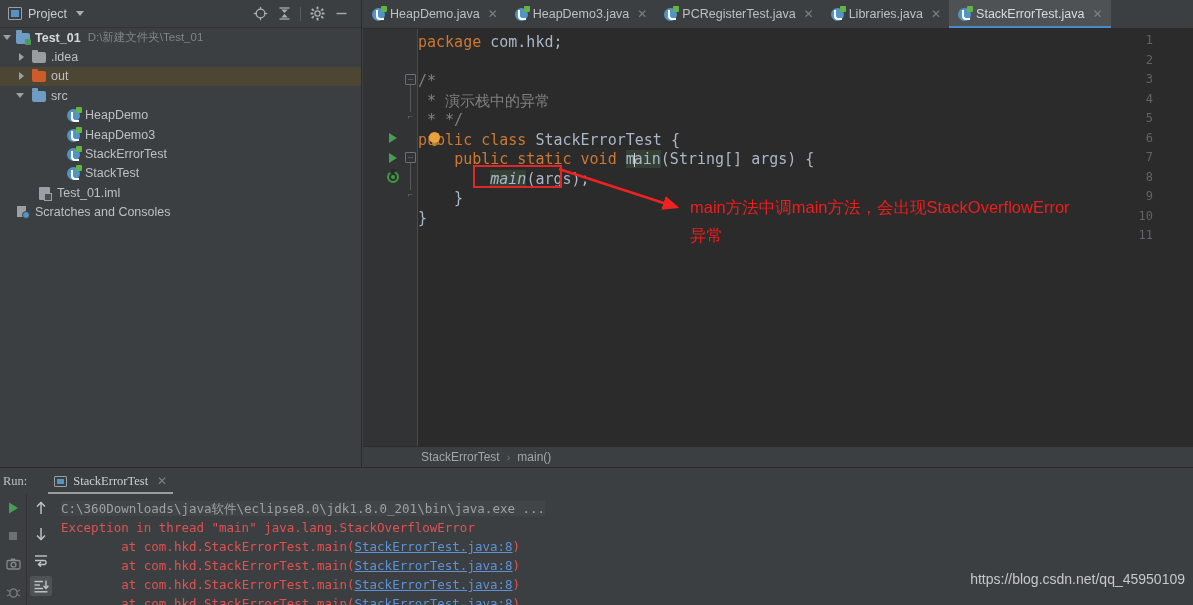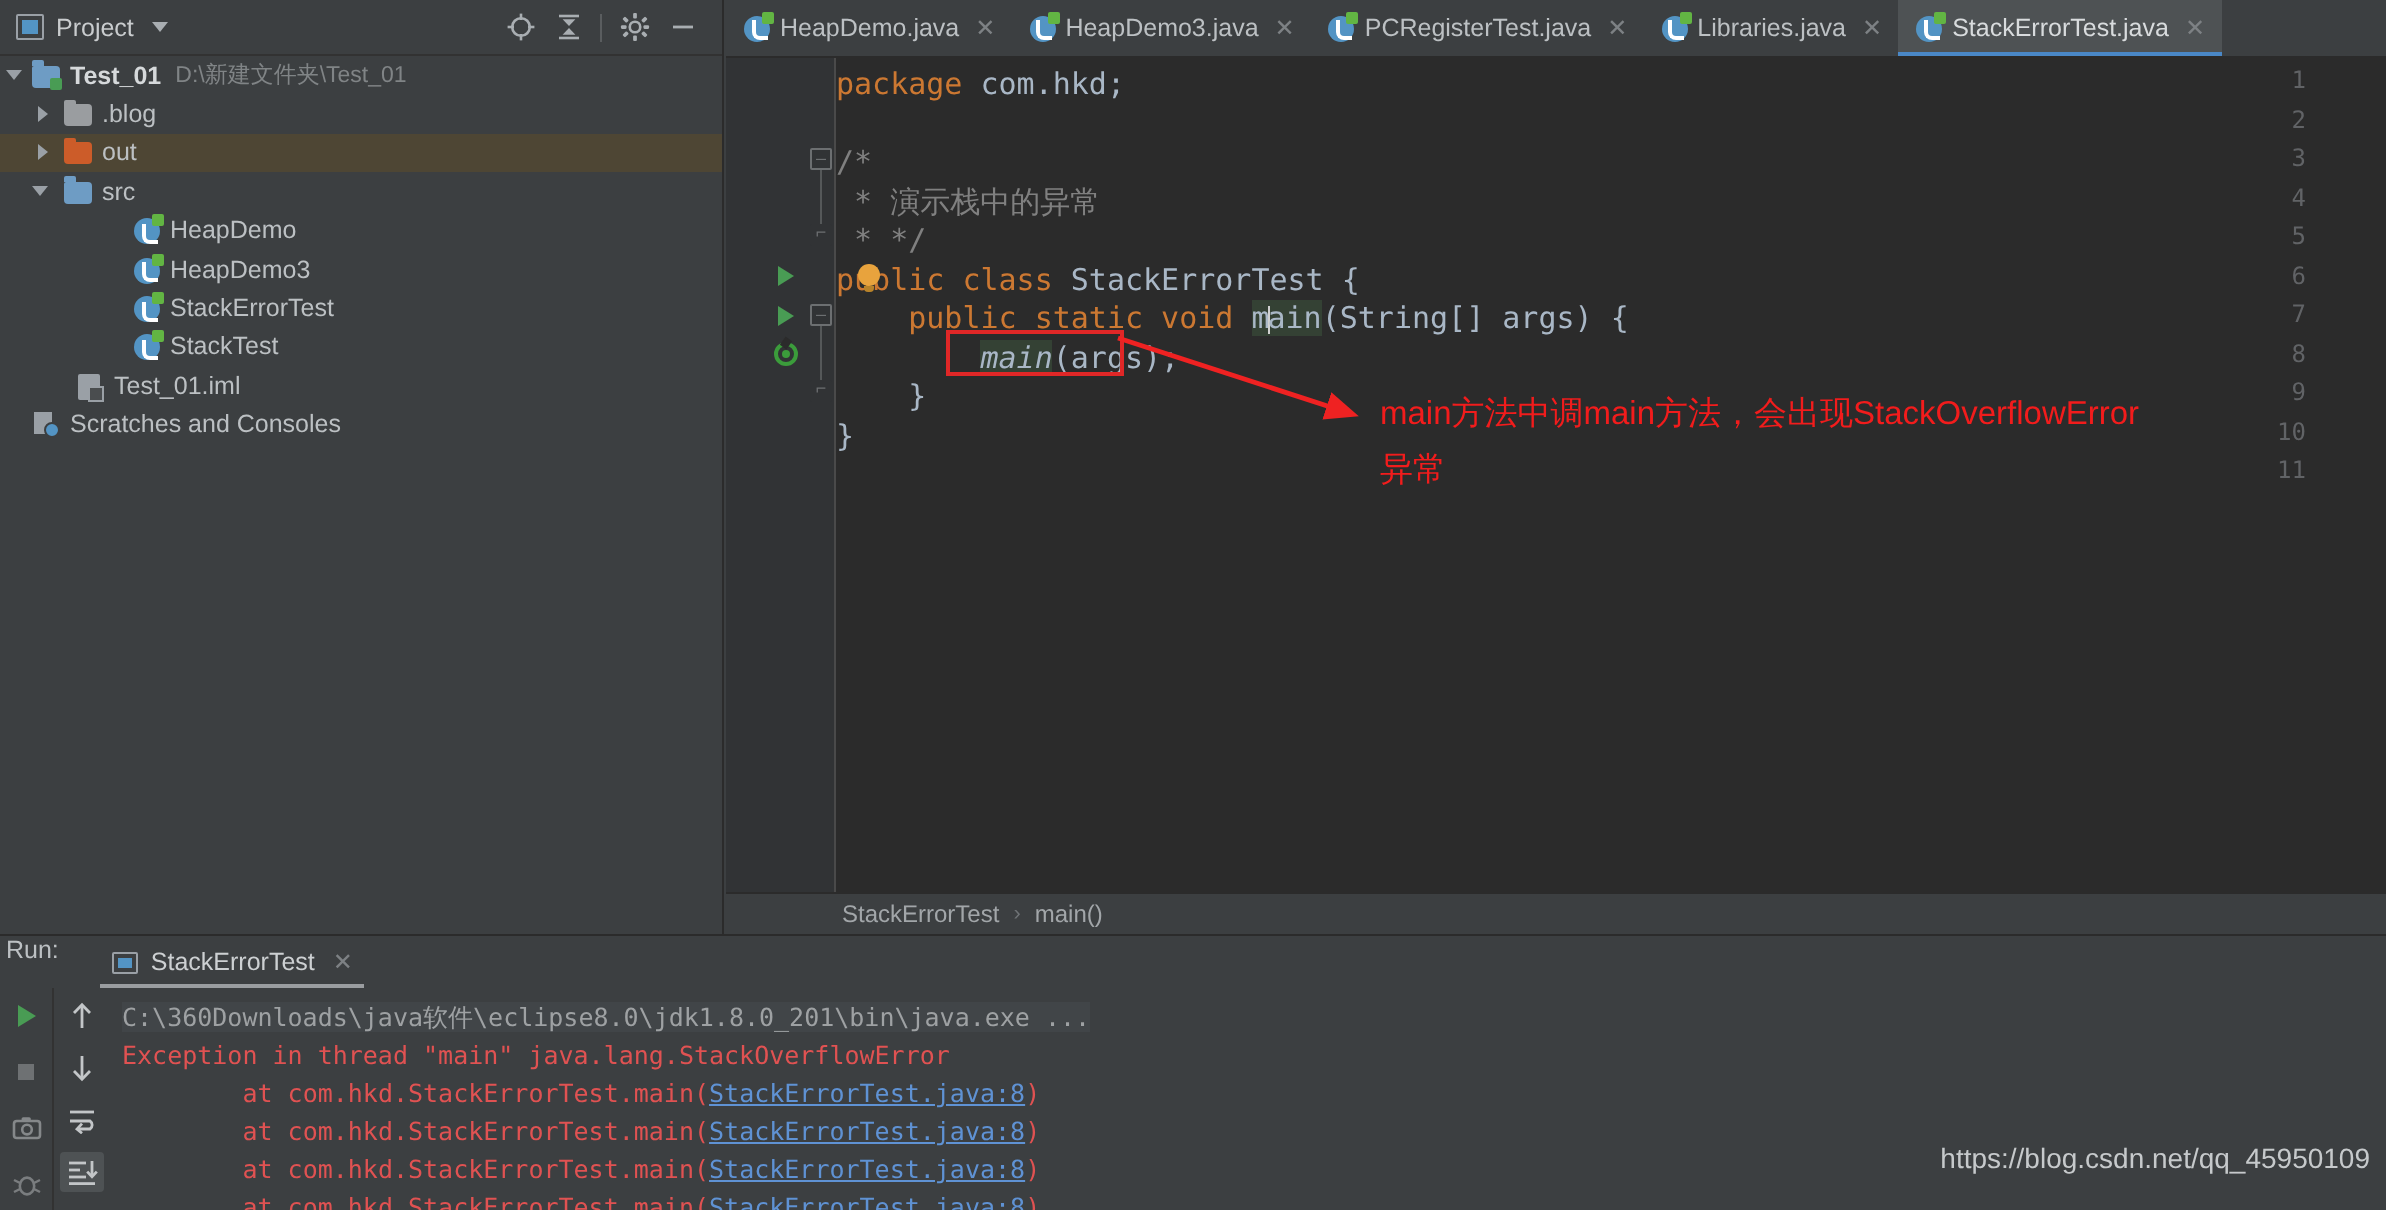--- a/index.html
+++ b/index.html
@@ -228,21 +228,21 @@
     padding-left: 58px; gap: 7px; font-size: 12px; color: #a2a6a9;
     border-top: 1px solid #2b2b2b;
   }
   .bc-sep { color: #6f7376; font-size: 11px; }
 
   
   #run-panel {
     position: absolute; left: 0; top: 467px; width: 1193px; height: 138px;
     background: #3c3f41; border-top: 1px solid #2b2b2b;
   }
-  #run-tabbar { position: absolute; left: 0; top: 0; height: 26px; width: 100%; display: flex; align-items: flex-start; }
+  #run-tabbar { position: absolute; left: 0; top: 0; height: 26px; width: 100%; display: flex; align-items: center; font-family: Liberation Serif, serif; }
   #run-label { padding-left: 3px; font-size: 12.5px; color: #bcc0c3; }
   #run-tab {
     margin-left: 21px; height: 26px; display: flex; align-items: center; gap: 6px;
     padding: 0 6px; position: relative; font-size: 12.5px; color: #cdd0d2;
   }
   #run-tab::after {
     content: ""; position: absolute; left: 0; right: 0; bottom: 0; height: 2.5px; background: #9a9da0;
   }
   .runtab-ic { width: 13px; height: 11px; border: 1px solid #9aa0a6; border-radius: 1px; position: relative; }
   .runtab-ic::after { content: ""; position: absolute; inset: 2px; background: #5394c4; }
@@ -345,21 +345,21 @@
         <span class="tpath">D:\新建文件夹\Test_01</span>
       </div>
 
       <div class="tnode" style="top:19.4px">
         <span style="width:17px"></span>
         <span class="arrow-r"></span>
         <span style="width:6px"></span>
         <span class="ic">
             <span class="folder grey"></span>
           </span>
-        <span class="tlabel">.blog</span>
+        <span class="tlabel">.idea</span>
       </div>
 
       <div class="tnode out-hl" style="top:38.8px">
         <span style="width:17px"></span>
         <span class="arrow-r"></span>
         <span style="width:6px"></span>
         <span class="ic">
             <span class="folder orange"></span>
           </span>
         <span class="tlabel">out</span>

